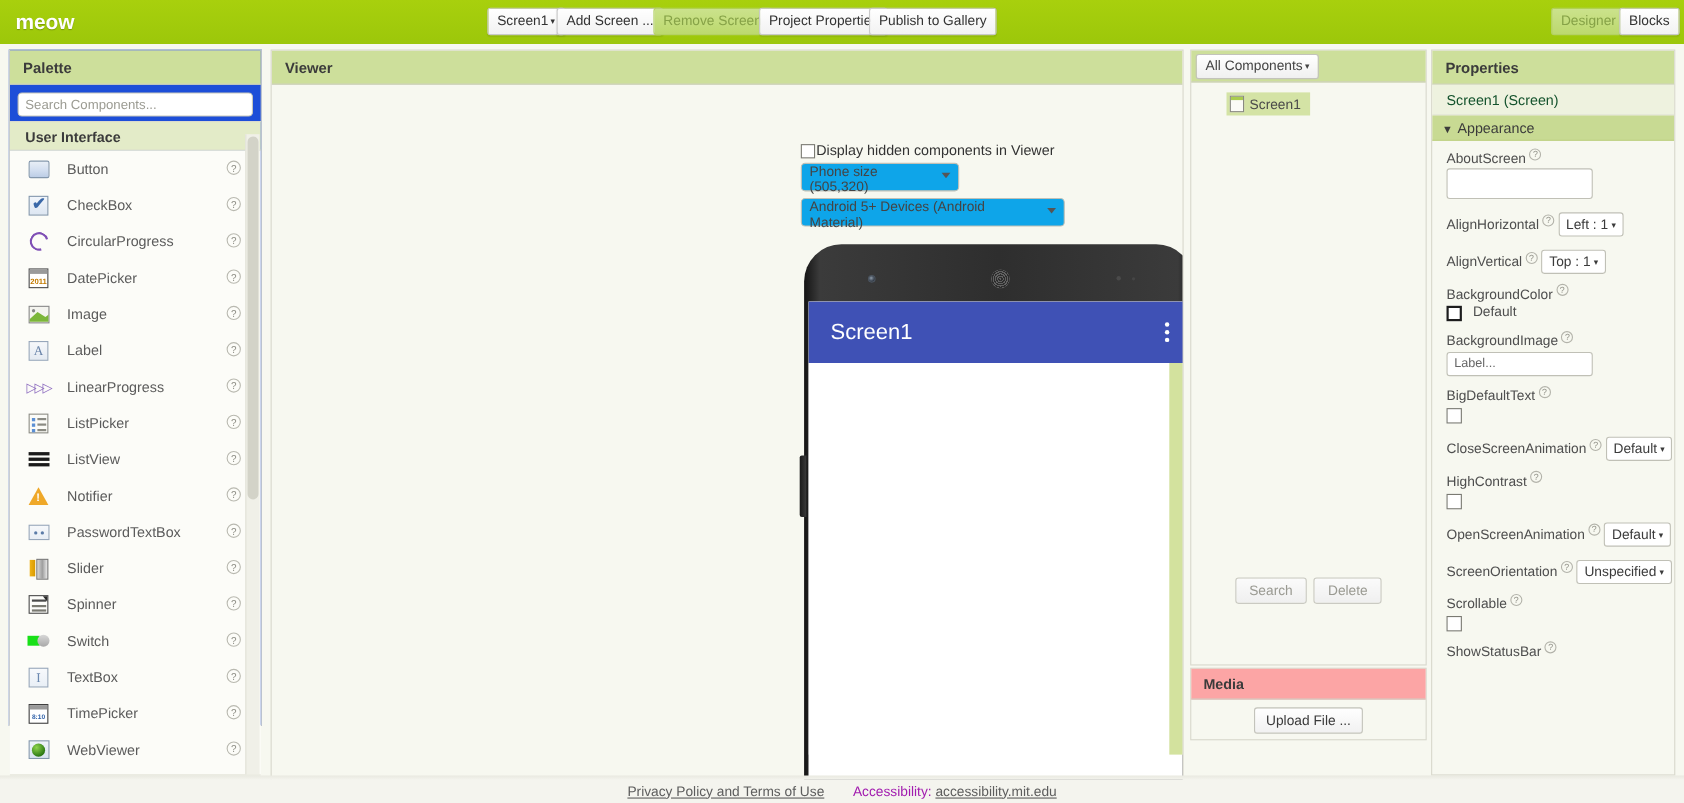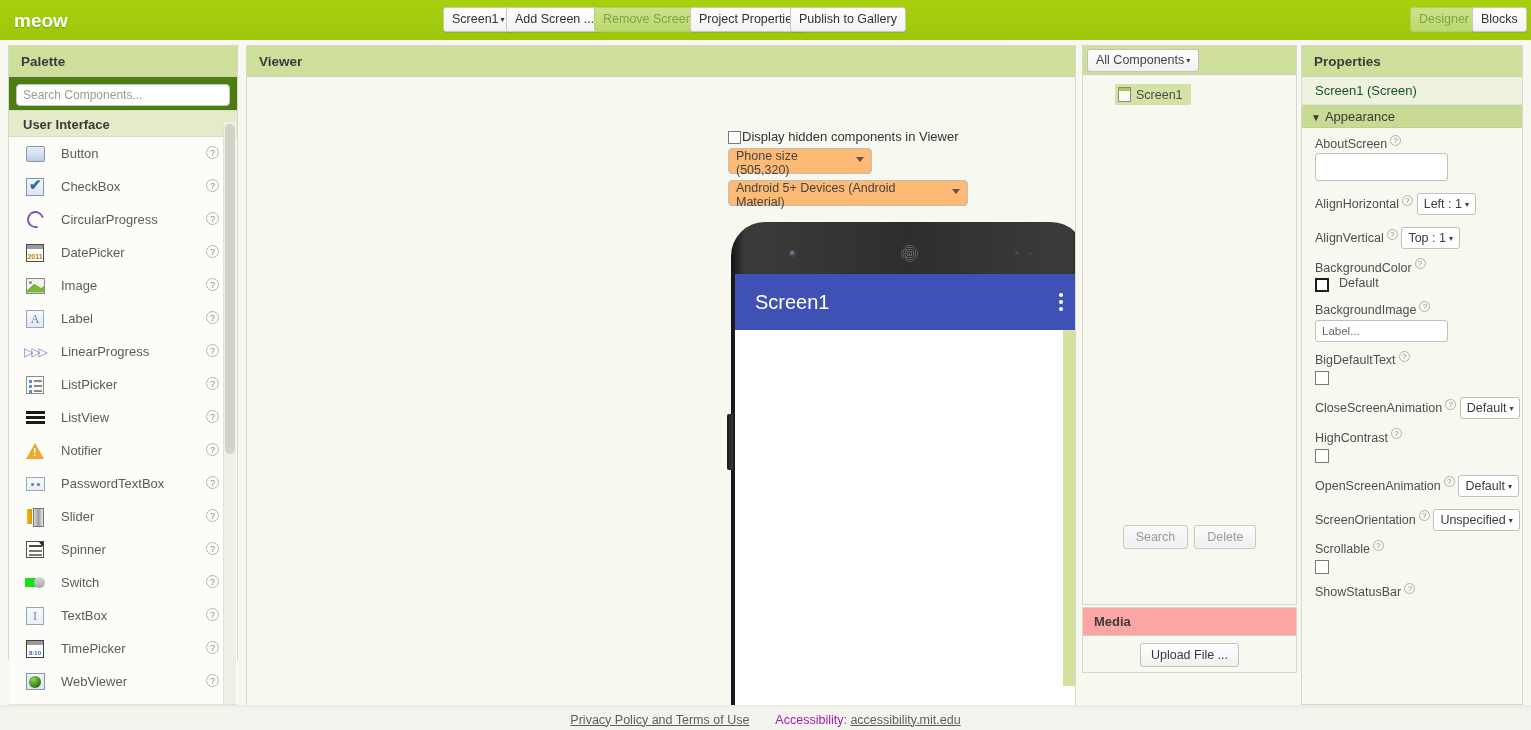--- a/index.html
+++ b/index.html
@@ -72,21 +72,21 @@
     font-weight: bold;
     font-size: 13.5px;
     color: #3b3b3b;
     border-bottom: 1px solid #cfcfc4;
   }
 
   
   #palette {
     left: 8px; top: 45px; width: 230px; height: 615px;
     border: 1px solid #d8d8cc;
-    background: #4d7c0f;
+    background: #1d4ed8;
   }
   #palette-search-wrap { padding: 7px 7px 4px 7px; }
   #palette-search {
     width: 100%; height: 22px;
     border: 1px solid #c7c7bb; border-radius: 4px;
     background: #fff;
     font-family: "Liberation Sans", sans-serif;
     font-size: 12px;
     color: #555;
     padding: 0 6px;
@@ -239,21 +239,21 @@
   }
   #hidden-comp-chk {
     width: 13px; height: 13px; margin: 2px 1px 0 0;
     border: 1px solid #7a7a72; background: #fff;
     flex: 0 0 13px;
   }
   #hidden-comp-label { font-size: 13px; color: #333; }
   .viewer-select {
     height: 26px;
     border: 1px solid #c0c0b6; border-radius: 4px;
-    background: #fdba74;
+    background: #0ea5e9;
     font-family: "Liberation Sans", sans-serif;
     font-size: 12.5px; color: #444;
     padding: 0 24px 0 7px;
     margin-bottom: 6px;
     -webkit-appearance: none; appearance: none;
     position: relative;
     cursor: pointer;
   }
   .sel-wrap { position: relative; display: inline-block; }
   .sel-caret {

